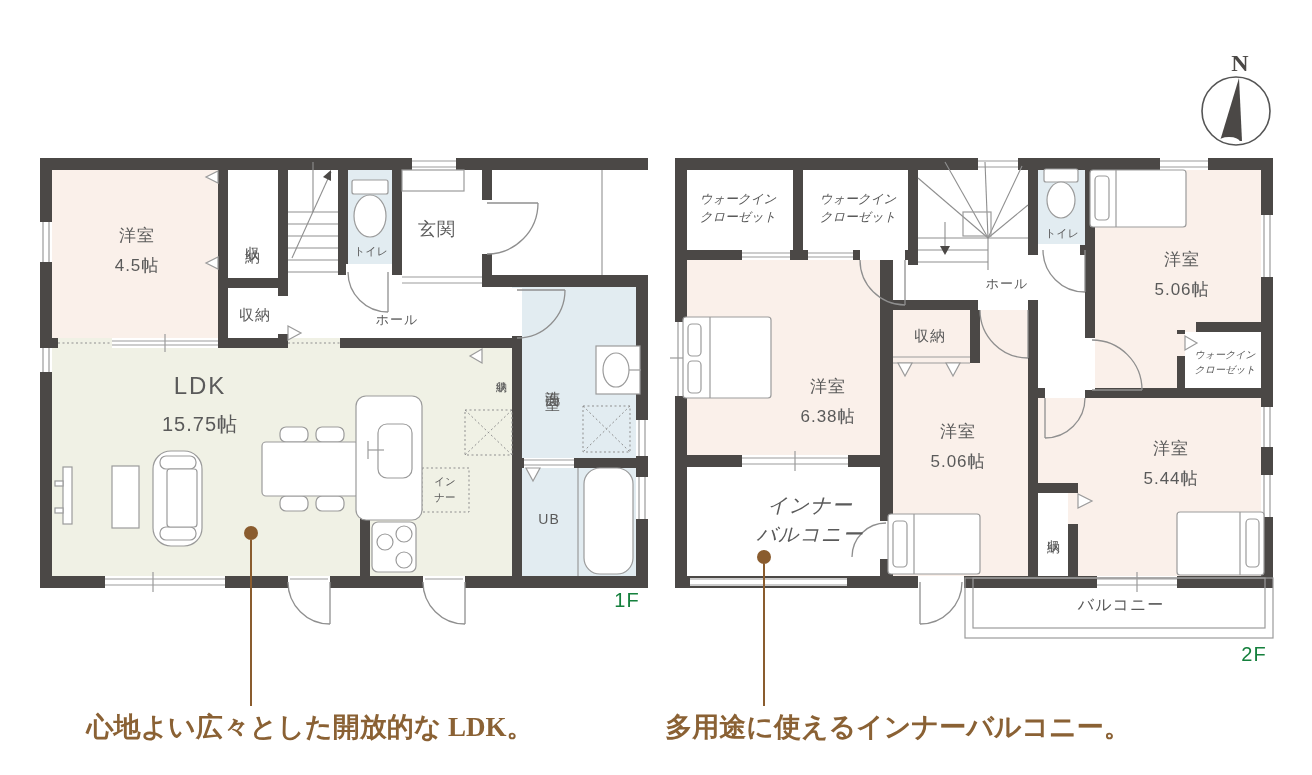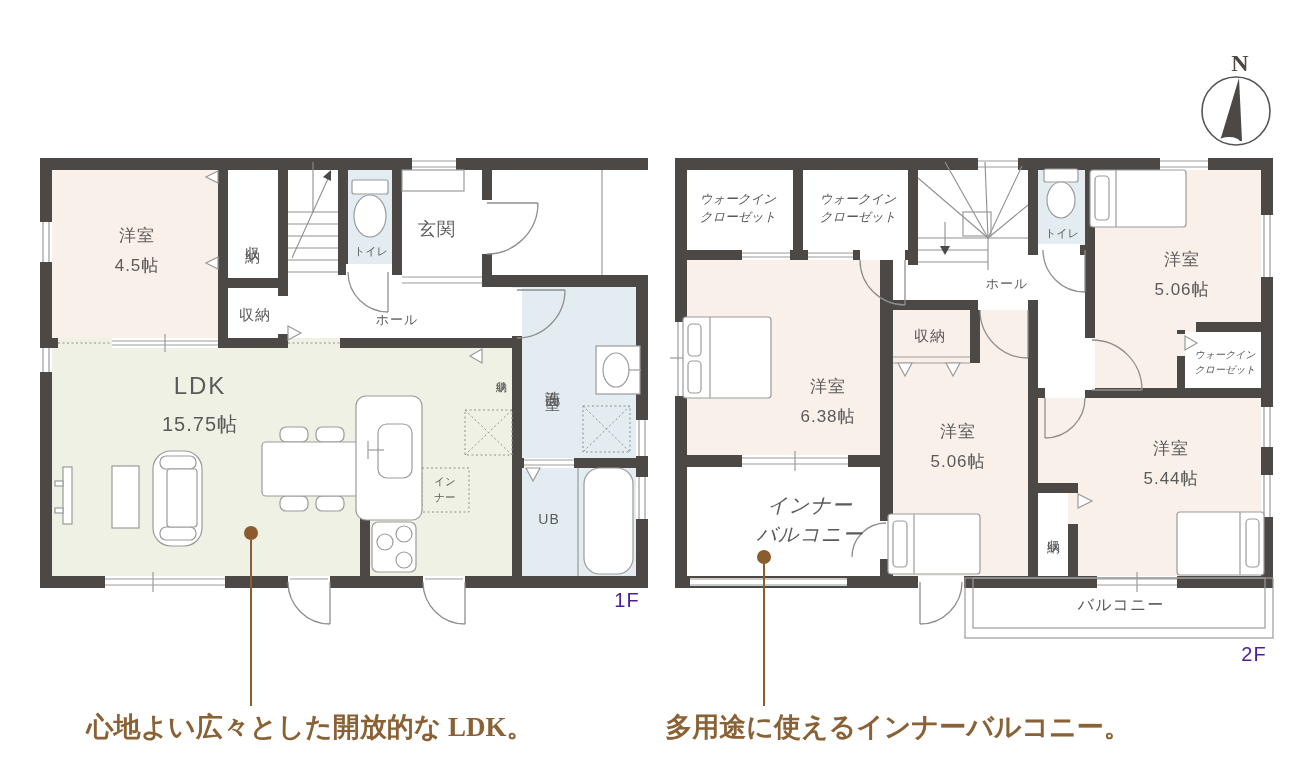--- a/index.html
+++ b/index.html
@@ -11,21 +11,21 @@
   .door{stroke:#8f8f8f;stroke-width:1.3;fill:none;}
   .furn2{fill:#ffffff;stroke:#9b9b9b;stroke-width:1.2;}
   .tread{stroke:#8f8f8f;stroke-width:1.1;}
   .dotted{fill:none;stroke:#8f8f8f;stroke-width:1;stroke-dasharray:2 2.5;}
   .lbl{position:absolute;transform:translate(-50%,-50%);color:#5a5a5a;text-align:center;
        white-space:nowrap;letter-spacing:1px;}
   .room-label{line-height:1.75;}
   .vert{writing-mode:vertical-rl;text-orientation:upright;letter-spacing:3px;}
   .twoline{white-space:normal;line-height:1.45;font-style:italic;}
   .wrapbox{white-space:normal;width:2.3em;line-break:anywhere;line-height:1.5;letter-spacing:0;}
-  .floor-tag{color:#4c1d95;font-size:20px;letter-spacing:1px;}
+  .floor-tag{color:#15803d;font-size:20px;letter-spacing:1px;}
   .caption{position:absolute;transform:translate(-50%,-50%);color:#8a6134;font-weight:bold;
            font-family:"Liberation Serif","DejaVu Serif",serif;font-size:27px;white-space:nowrap;}
   .compass-n{position:absolute;transform:translate(-50%,-50%);color:#4b4846;font-weight:bold;
              font-family:"Liberation Serif","DejaVu Serif",serif;font-size:24px;}
 </style>
 </head>
 <body>
 
 <div class="canvas">
 

